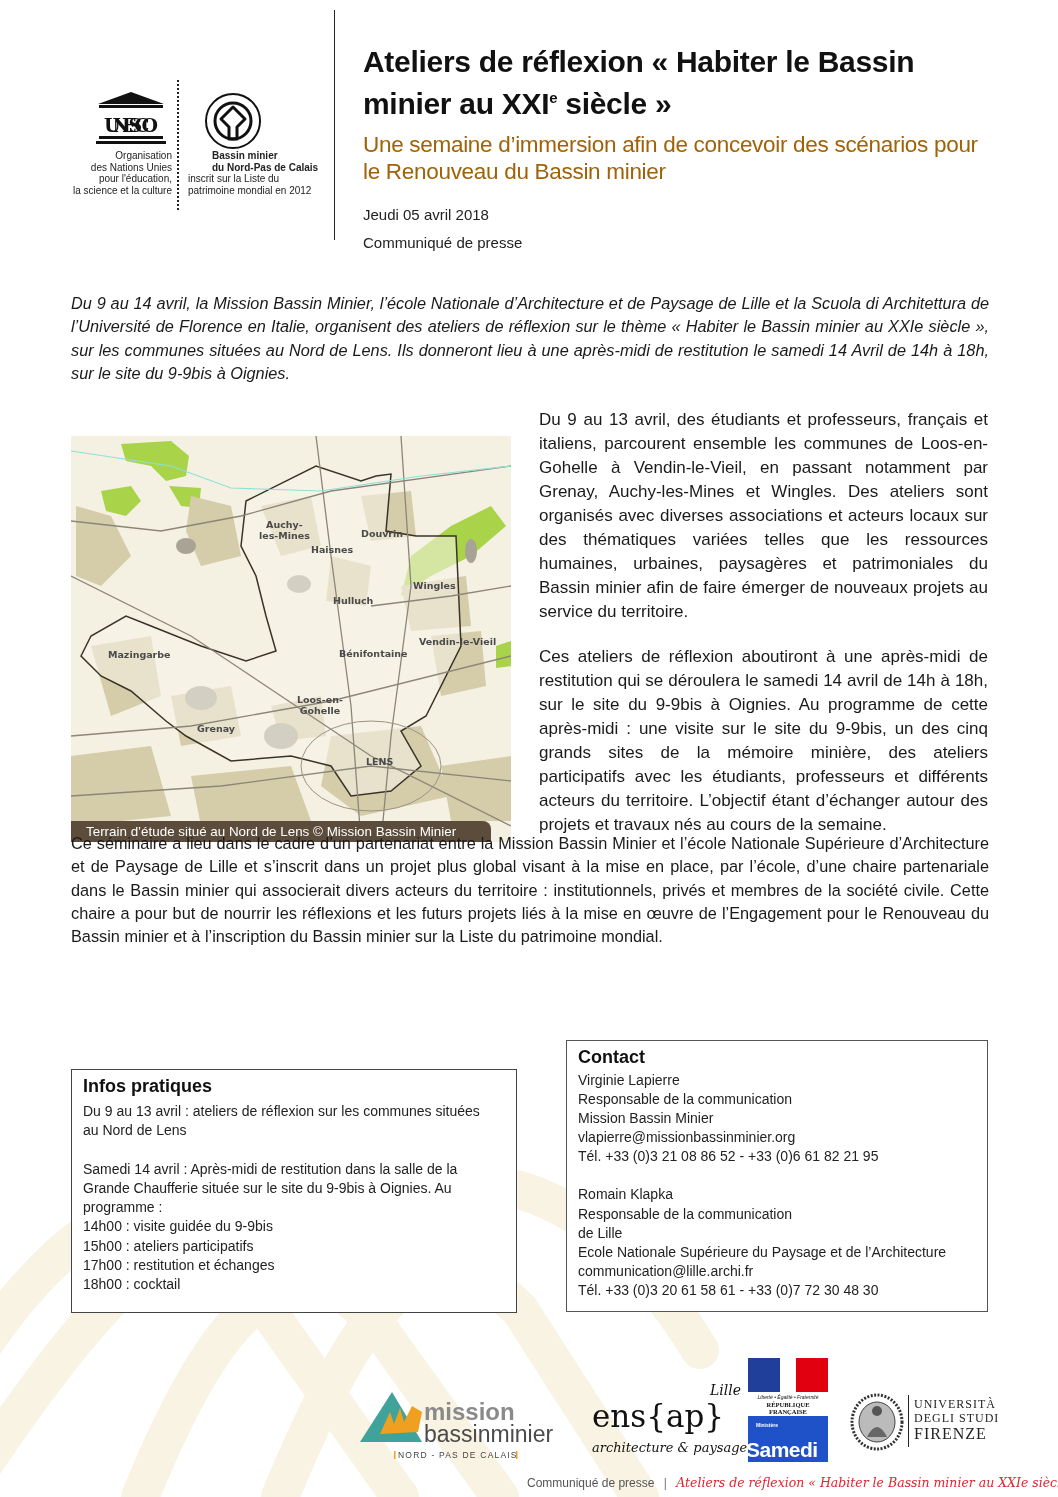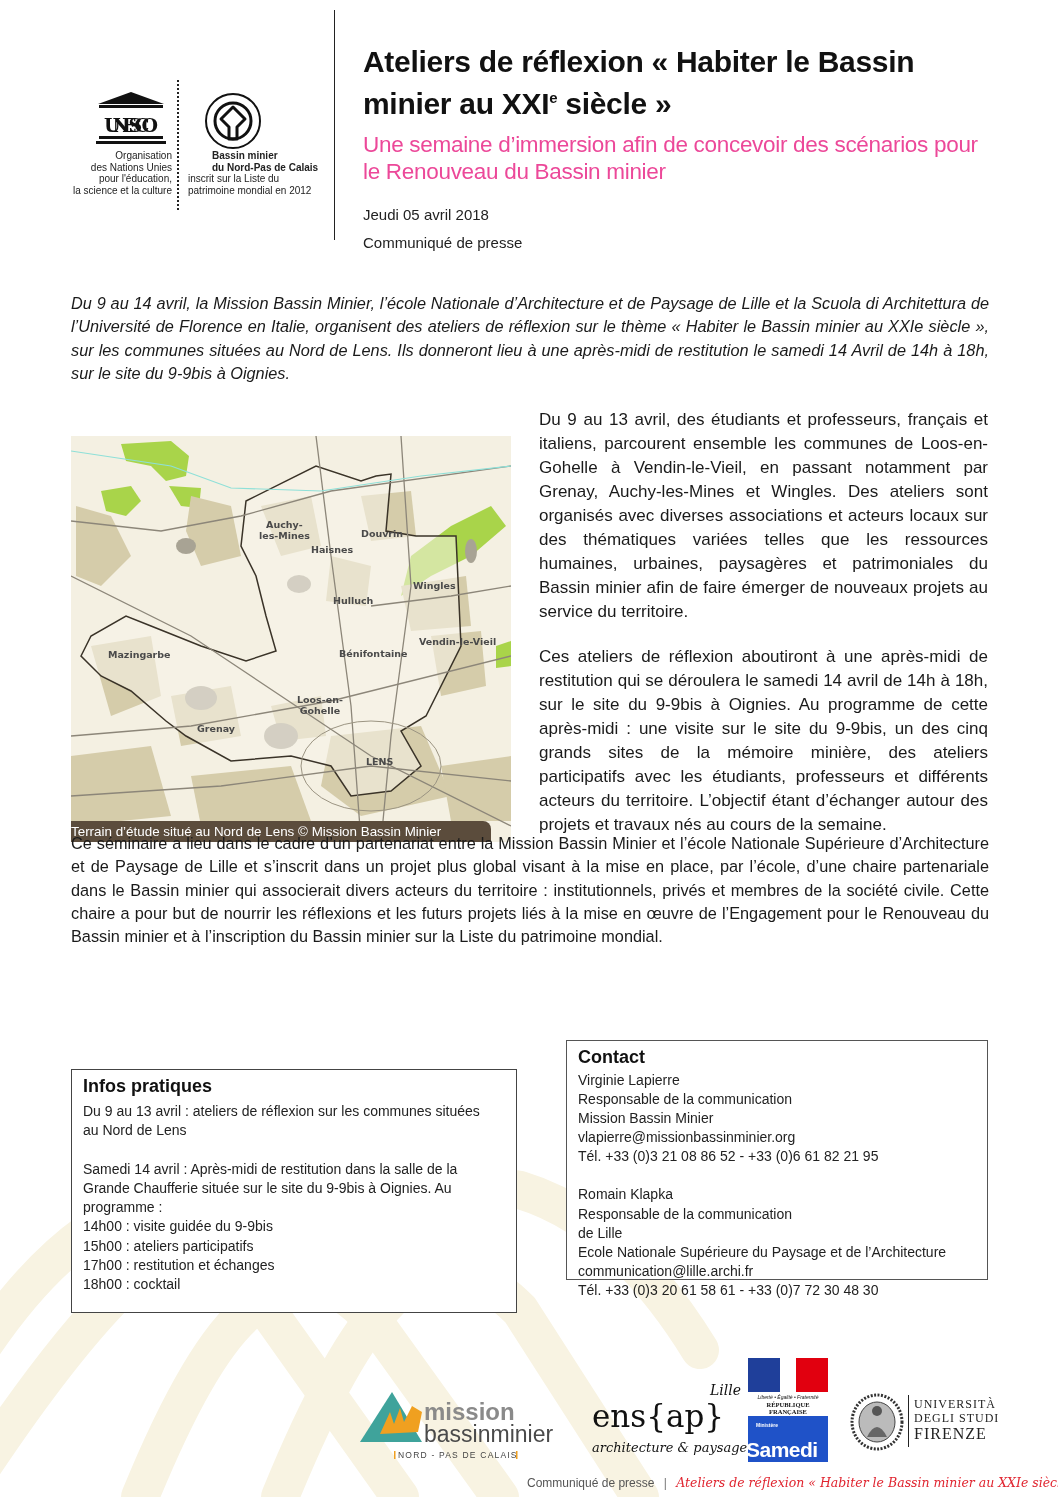--- a/index.html
+++ b/index.html
@@ -13,39 +13,39 @@
     .unesco-logo { left:86px; top:70px; width:232px; height:140px; }
     .unesco-temple { position:absolute; left:10px; top:20px; width:70px; height:58px; }
     .whc-emblem { position:absolute; left:118px; top:22px; width:58px; height:58px; }
     .dotted-sep { position:absolute; left:91px; top:10px; width:0; height:130px; border-left:2px dotted #222; }
     .unesco-text { position:absolute; left:-40px; top:80px; width:126px; text-align:right; font-size:10px; line-height:11.5px; color:#222; }
     .whc-text { position:absolute; left:102px; top:80px; width:150px; font-size:10px; line-height:11.5px; color:#222; }
     .whc-text .b { font-weight:bold;margin-left:24px; }
     .header-vline { left:334px; top:10px; width:1px; height:230px; background:#222; }
     .title { left:363px; top:44px; width:640px; font-size:30px; font-weight:bold; line-height:36px; color:#111; letter-spacing:-0.3px; }
     .title sup { font-size:15px; vertical-align:11px; }
-    .subtitle { left:363px; top:131px; width:620px; font-size:22.5px; line-height:27px; color:#ec4899; letter-spacing:-0.3px; }
+    .subtitle { left:363px; top:131px; width:620px; font-size:22.5px; line-height:27px; color:#a16207; letter-spacing:-0.3px; }
     .date { left:363px; top:206px; font-size:15px; color:#222; }
     .doc-type { left:363px; top:234px; font-size:15px; color:#222; }
     
     .lead { left:71px; top:292px; width:918px; font-size:16.3px; line-height:23.3px; font-style:italic; color:#1a1a1a; text-align:justify; }
     .map { left:71px; top:436px; width:440px; height:406px; overflow:hidden; background:#f6f3e6; }
     .map-caption { position:absolute; left:0; bottom:0; width:420px; height:21px; background:#5b4c3c; color:#fff; font-size:13.4px; line-height:21px; padding-left:0; border-radius:0 8px 0 0; }
     .map-caption span { padding-left:0; margin-left:0; }
     .map-label { position:absolute; font-size:9.5px; font-weight:bold; color:#4a4a4a; text-align:center; line-height:11px; font-family:"DejaVu Sans", sans-serif; }
     .col-right { left:539px; width:449px; font-size:17px; line-height:24px; color:#1a1a1a; text-align:justify; }
     .p1 { top:408px; }
     .p2 { top:645px; }
     .para3 { left:71px; top:832px; width:918px; font-size:16.3px; line-height:23.3px; color:#1a1a1a; text-align:justify; }
     
     .infos-box { left:71px; top:1069px; width:446px; height:244px; border:1.5px solid #444; background:#fff; z-index:2; box-sizing:border-box; padding:6px 11px; }
     .box-title { font-size:18px; font-weight:bold; color:#111; margin-bottom:5px; }
     .box-line { font-size:14px; line-height:19.3px; color:#222; }
     .gap { height:19px; }
-    .contact-box { left:566px; top:1040px; width:422px; height:240px; border:1.5px solid #555; background:#fff; z-index:2; box-sizing:border-box; padding:6px 12px 0 11px; }
+    .contact-box { left:566px; top:1040px; width:422px; height:272px; border:1.5px solid #555; background:#fff; z-index:2; box-sizing:border-box; padding:6px 12px 0 11px; }
     .contact-box .box-title { margin-bottom:3px; }
     .contact-box .box-line { line-height:19.1px; }
     
     .logo-mbm { left:360px; top:1390px; width:210px; height:70px; }
     .logo-ensap { left:590px; top:1382px; width:155px; height:80px; }
     .logo-rf { left:748px; top:1358px; width:80px; height:104px; }
     .logo-unifi { left:850px; top:1393px; width:170px; height:58px; }
     .footer { left:527px; top:1475px; width:530px; font-size:12px; color:#555; white-space:nowrap; }
     .footer .sep { margin:0 6px; color:#777; }
     .footer .red { color:#e0242f; font-family:"DejaVu Serif", serif; font-style:italic; font-size:12.5px; }
@@ -153,21 +153,21 @@
   <div class="map-label" style="left:290px;top:92px">Douvrin</div>
   <div class="map-label" style="left:240px;top:108px">Haisnes</div>
   <div class="map-label" style="left:342px;top:144px">Wingles</div>
   <div class="map-label" style="left:262px;top:159px">Hulluch</div>
   <div class="map-label" style="left:348px;top:200px">Vendin-le-Vieil</div>
   <div class="map-label" style="left:37px;top:213px">Mazingarbe</div>
   <div class="map-label" style="left:268px;top:212px">Bénifontaine</div>
   <div class="map-label" style="left:226px;top:258px">Loos-en-<br>Gohelle</div>
   <div class="map-label" style="left:126px;top:287px">Grenay</div>
   <div class="map-label" style="left:295px;top:320px">LENS</div>
-  <div class="map-caption"><span style="padding-left:0">Terrain d’étude situé au Nord de Lens © Mission Bassin Minier</span></div>
+  <div class="map-caption"><span style="padding-left:15px">Terrain d’étude situé au Nord de Lens © Mission Bassin Minier</span></div>
 </div>
 
 <p class="abs col-right p1" style="margin:0">Du 9 au 13 avril, des étudiants et professeurs, français et italiens, parcourent ensemble les communes de Loos-en-Gohelle à Vendin-le-Vieil, en passant notamment par Grenay, Auchy-les-Mines et Wingles. Des ateliers sont organisés avec diverses associations et acteurs locaux sur des thématiques variées telles que les ressources humaines, urbaines, paysagères et patrimoniales du Bassin minier afin de faire émerger de nouveaux projets au service du territoire.</p>
 <p class="abs col-right p2" style="margin:0">Ces ateliers de réflexion aboutiront à une après-midi de restitution qui se déroulera le samedi 14 avril de 14h à 18h, sur le site du 9-9bis à Oignies. Au programme de cette après-midi : une visite sur le site du 9-9bis, un des cinq grands sites de la mémoire minière, des ateliers participatifs avec les étudiants, professeurs et différents acteurs du territoire. L’objectif étant d’échanger autour des projets et travaux nés au cours de la semaine.</p>
 
 <p class="abs para3" style="margin:0">Ce séminaire a lieu dans le cadre d’un partenariat entre la Mission Bassin Minier et l’école Nationale Supérieure d’Architecture et de Paysage de Lille et s’inscrit dans un projet plus global visant à la mise en place, par l’école, d’une chaire partenariale dans le Bassin minier qui associerait divers acteurs du territoire : institutionnels, privés et membres de la société civile. Cette chaire a pour but de nourrir les réflexions et les futurs projets liés à la mise en œuvre de l’Engagement pour le Renouveau du Bassin minier et à l’inscription du Bassin minier sur la Liste du patrimoine mondial.</p>
 
 <div class="abs infos-box">
   <div class="box-title">Infos pratiques</div>
   <div class="box-line">Du 9 au 13 avril : ateliers de réflexion sur les communes situées</div>

